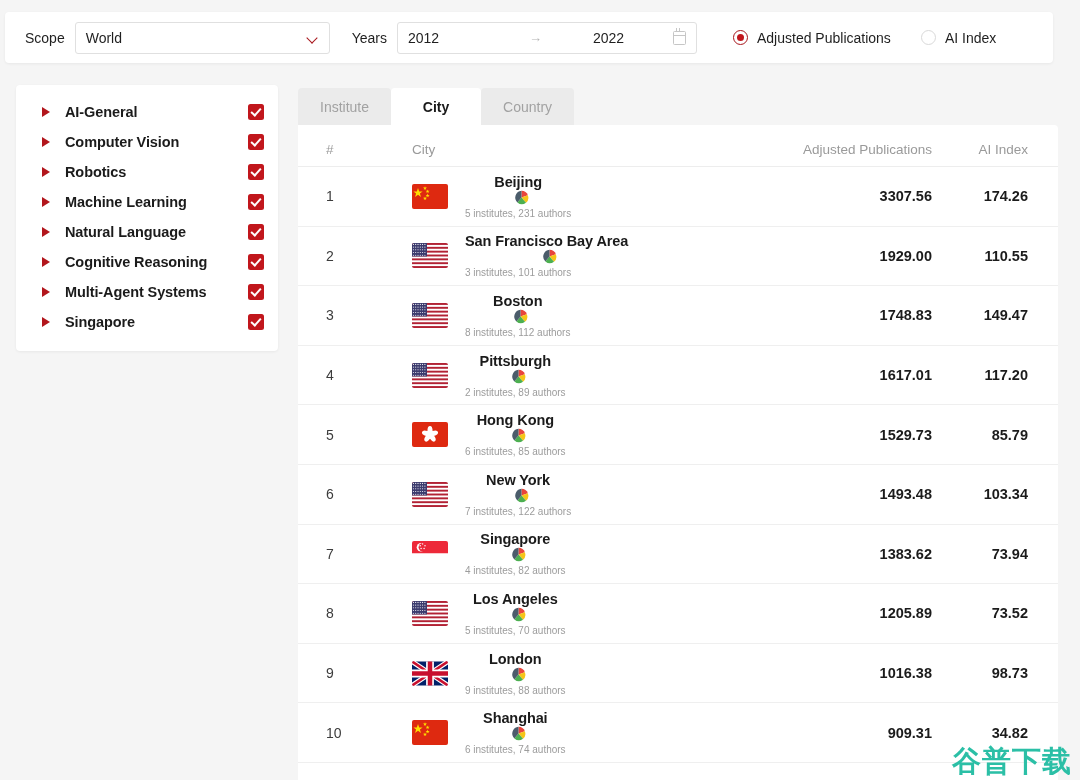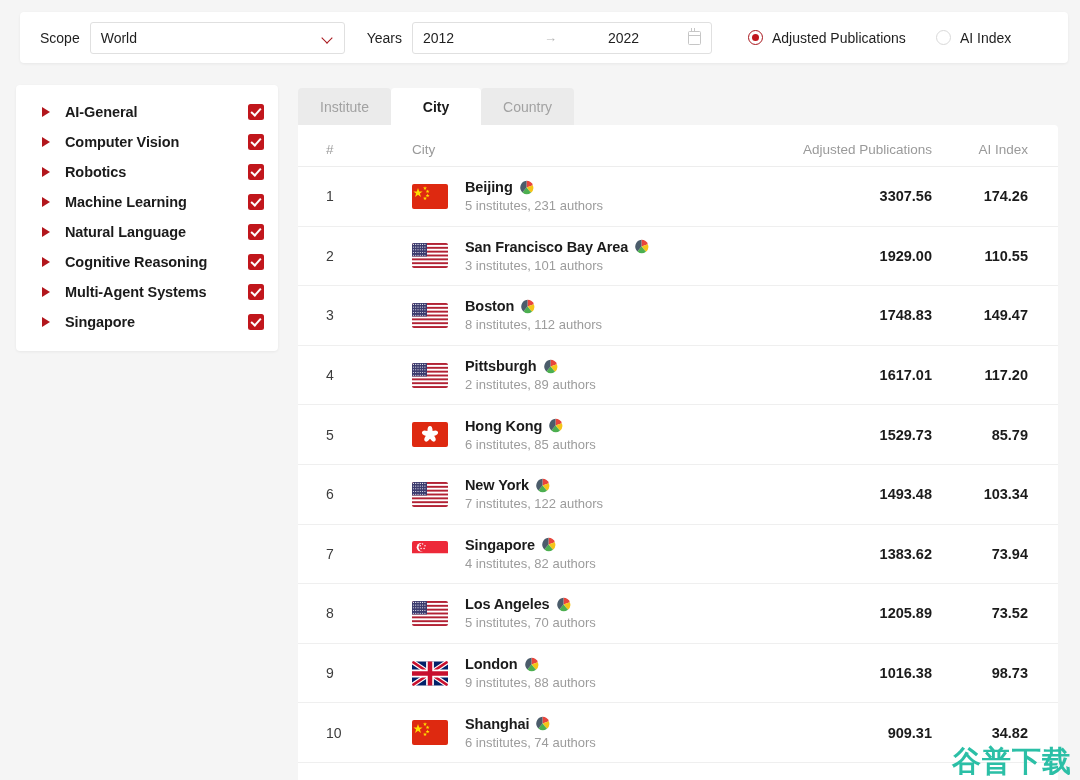--- a/index.html
+++ b/index.html
@@ -7,21 +7,21 @@
     margin: 0; padding: 0;
     width: 1080px; height: 780px;
     background: #f5f5f5;
     font-family: "Liberation Sans", sans-serif;
     overflow: hidden;
   }
 
   
   .filter-bar {
     position: absolute;
-    left: 20px; top: 12px;
+    left: 5px; top: 12px;
     width: 1048px; height: 51px;
     background: #ffffff;
     border-radius: 4px;
     box-shadow: 0 1px 3px rgba(0,0,0,0.06);
     display: flex;
     align-items: center;
     padding: 0 20px;
   }
   .fb-label {
     font-size: 14px;
@@ -247,30 +247,30 @@
   }
   .flag {
     width: 36px; height: 25px;
     border-radius: 2px;
     margin-right: 17px;
     flex-shrink: 0;
     overflow: hidden;
     position: relative;
   }
   .city-text { display: flex; flex-direction: column; justify-content: center; }
-  .city-line { display: flex; align-items: center; }
+  .city-line { display: flex; align-items: center; flex-direction: column; }
   .city-name {
     font-size: 14.5px;
     font-weight: bold;
     color: #1b1b1b;
     letter-spacing: -0.1px;
   }
   .pie-ico { margin-left: 6px; display: inline-flex; }
   .city-sub {
-    font-size: 13px;
+    font-size: 10px;
     color: #9c9c9c;
     margin-top: 3px;
   }
   .td-pub {
     width: 180px;
     text-align: right;
     font-size: 14.5px;
     font-weight: bold;
     color: #1b1b1b;
   }

